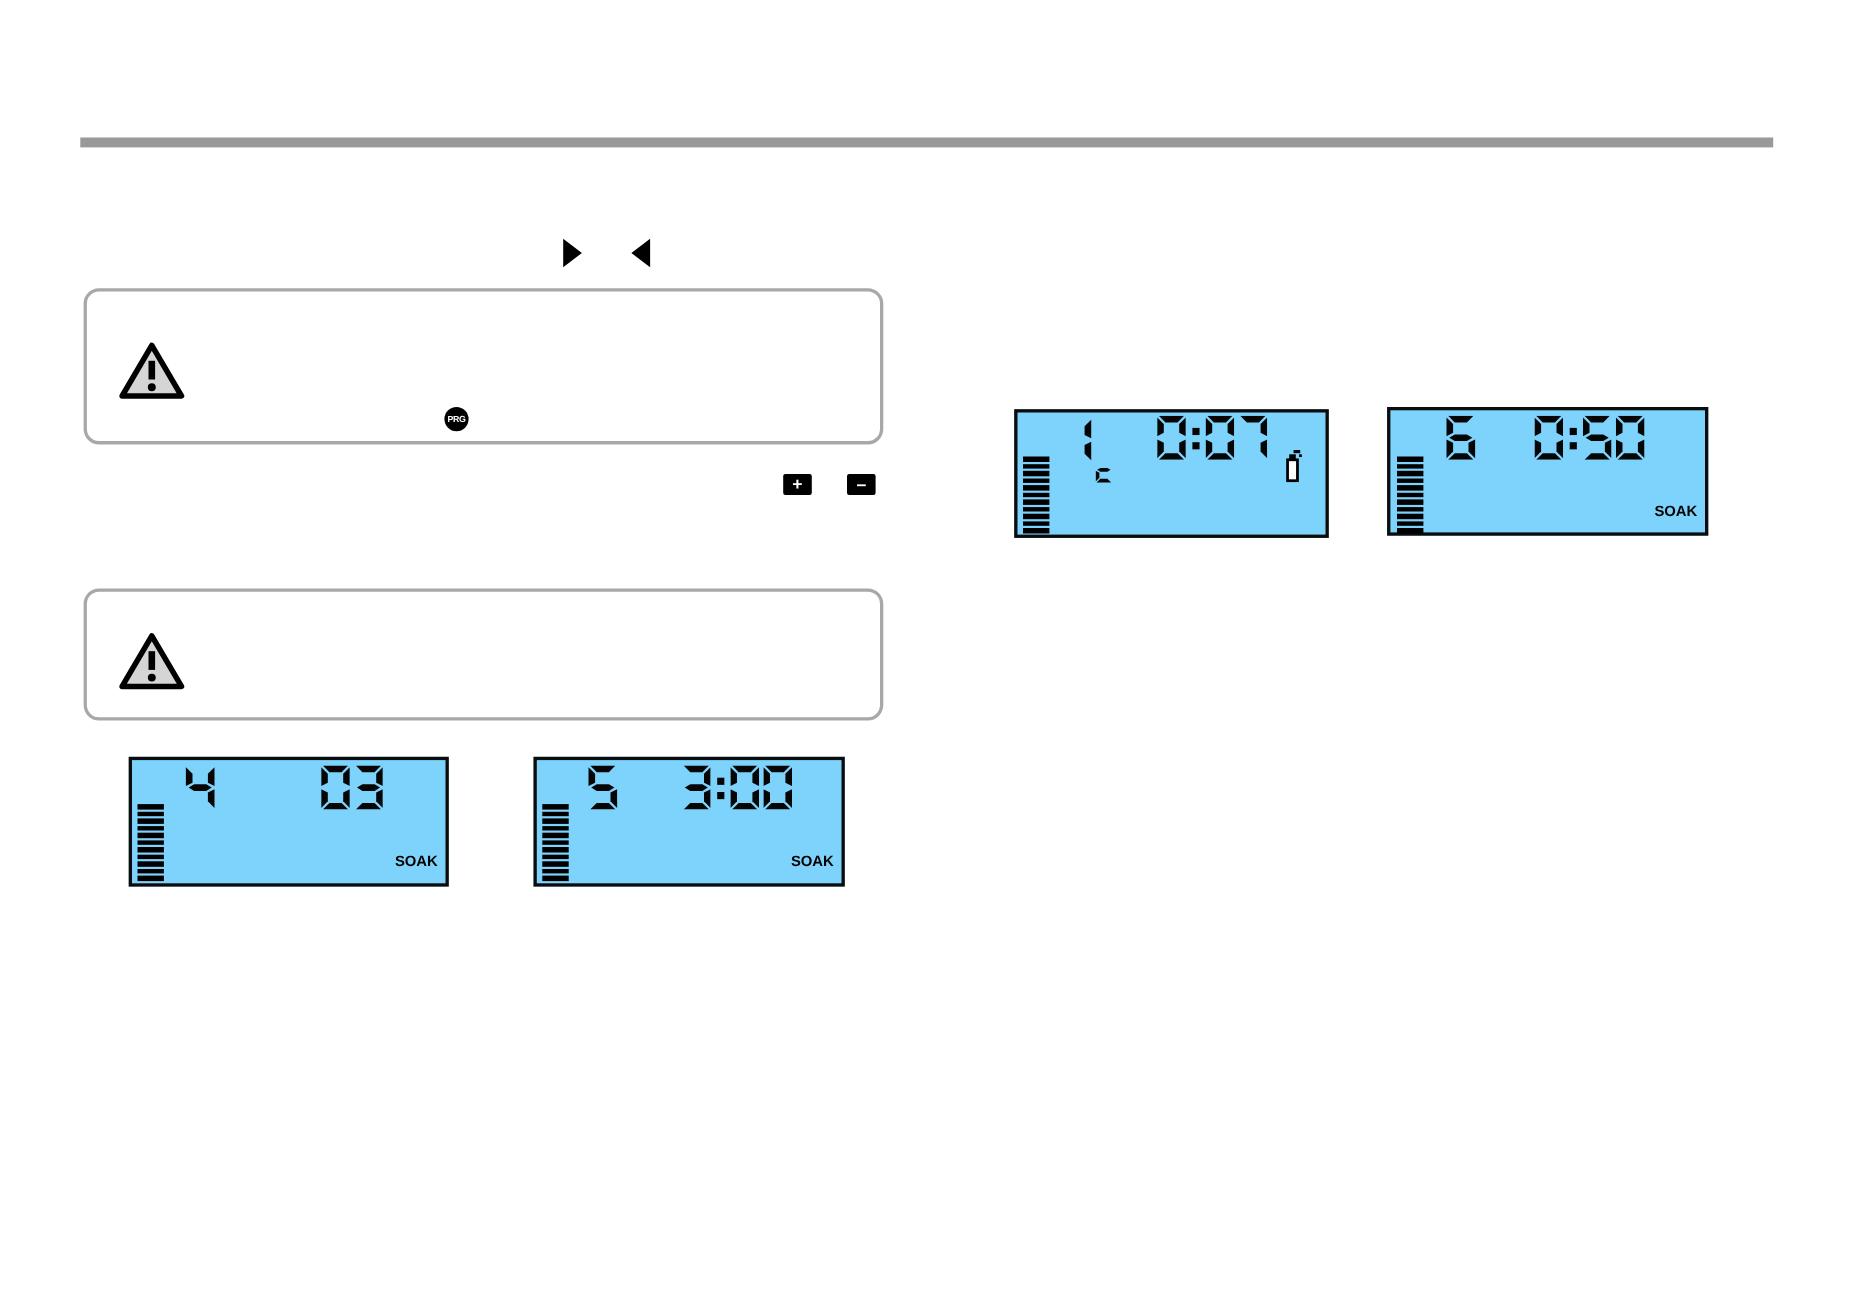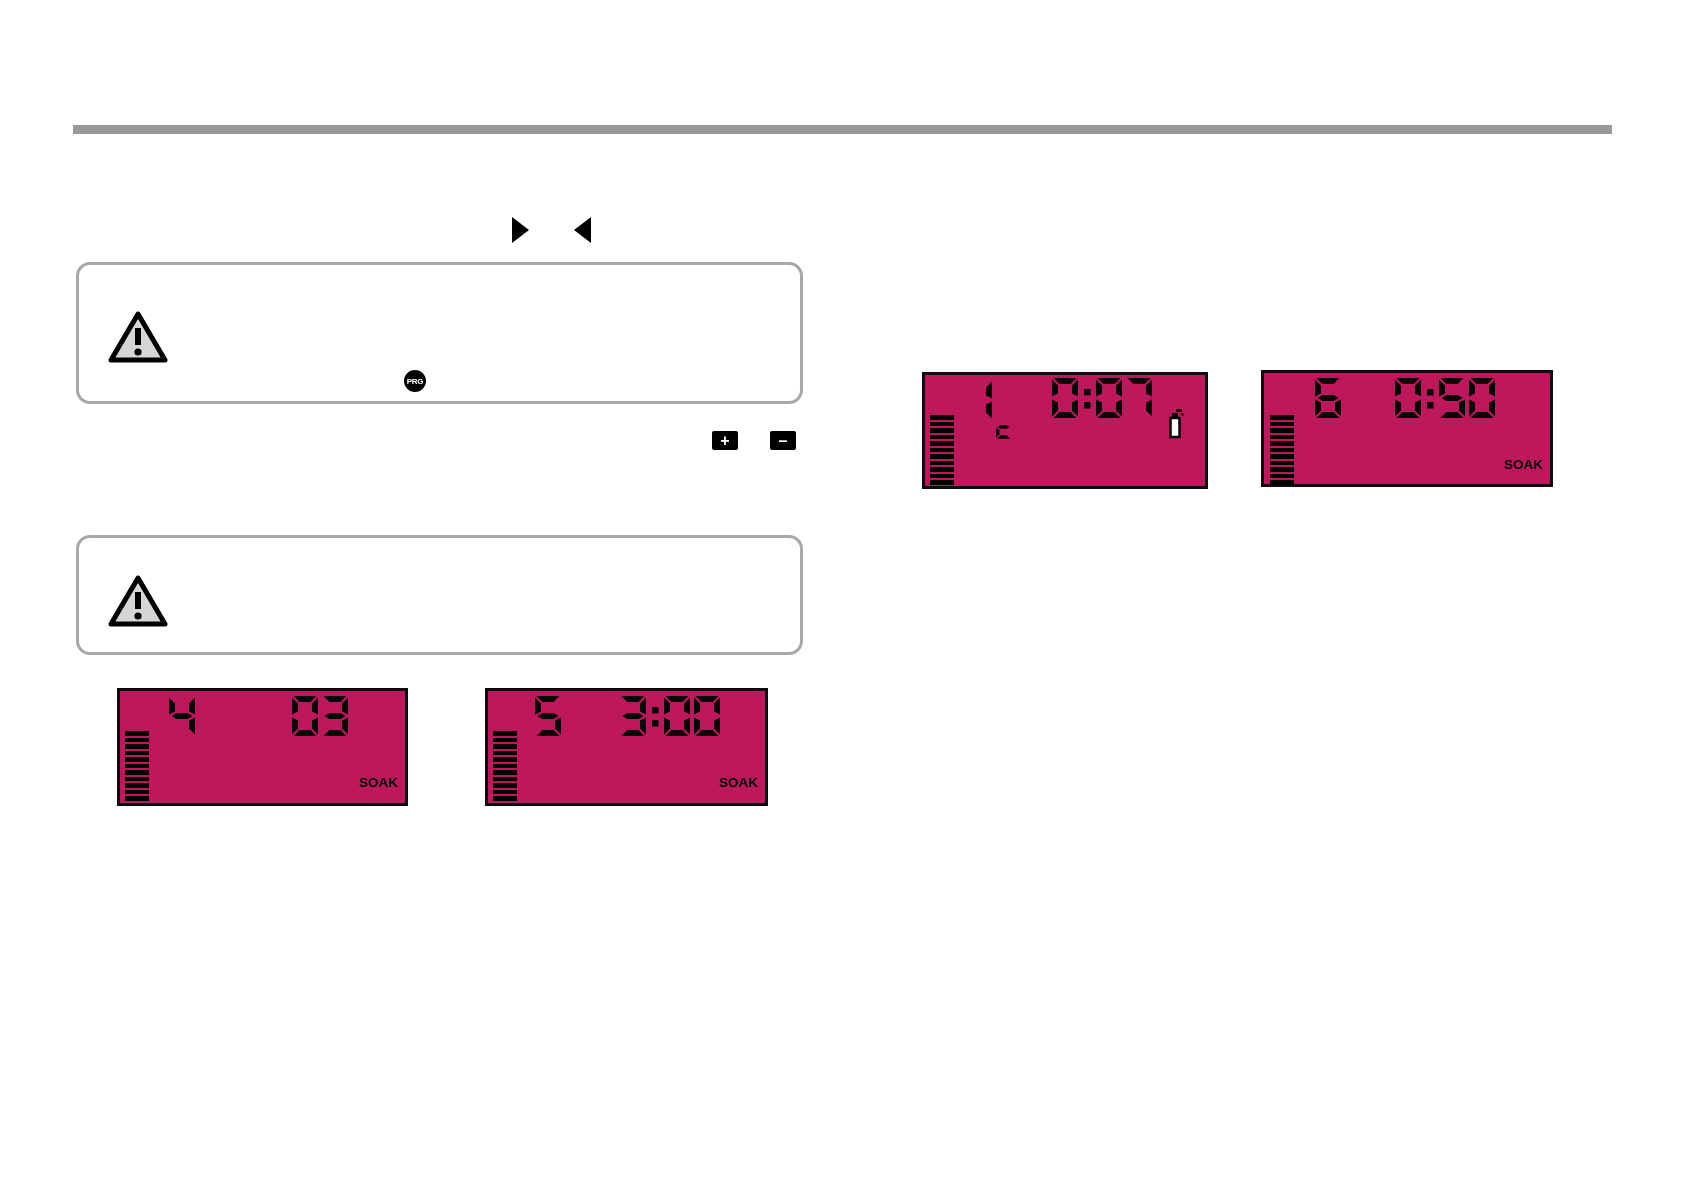--- a/index.html
+++ b/index.html
@@ -31,21 +31,21 @@
              color:#fff;font-size:8px;font-weight:bold;display:flex;align-items:center;
              justify-content:center;letter-spacing:-0.3px;}
 
   
   .sq-btn{width:26px;height:19px;background:#000;border-radius:2px;color:#fff;display:flex;
           align-items:center;justify-content:center;font-weight:bold;font-size:16px;line-height:1;}
   #btn-plus{left:712px;top:431px;}
   #btn-minus{left:770px;top:431px;}
 
   
-  .lcd{border:3px solid #0c0c0c;background:#be185d;box-sizing:border-box;}
+  .lcd{border:3px solid #0c0c0c;background:#7dd3fc;box-sizing:border-box;}
   #lcd-0{left:922px;top:372px;width:286px;height:117px;}  
   #lcd-1{left:1261px;top:370px;width:292px;height:117px;} 
   #lcd-2{left:117px;top:688px;width:291px;height:118px;}  
   #lcd-3{left:485px;top:688px;width:283px;height:118px;}  
 
   .bar-stack{left:5px;top:40px;display:flex;flex-direction:column;}
   .bar-stack .bar{width:24px;height:4.5px;background:#000;margin-bottom:2px;}
   .station-digit{top:5px;}
   .time-digits{display:flex;align-items:flex-start;}
   .seg svg{display:block;}

